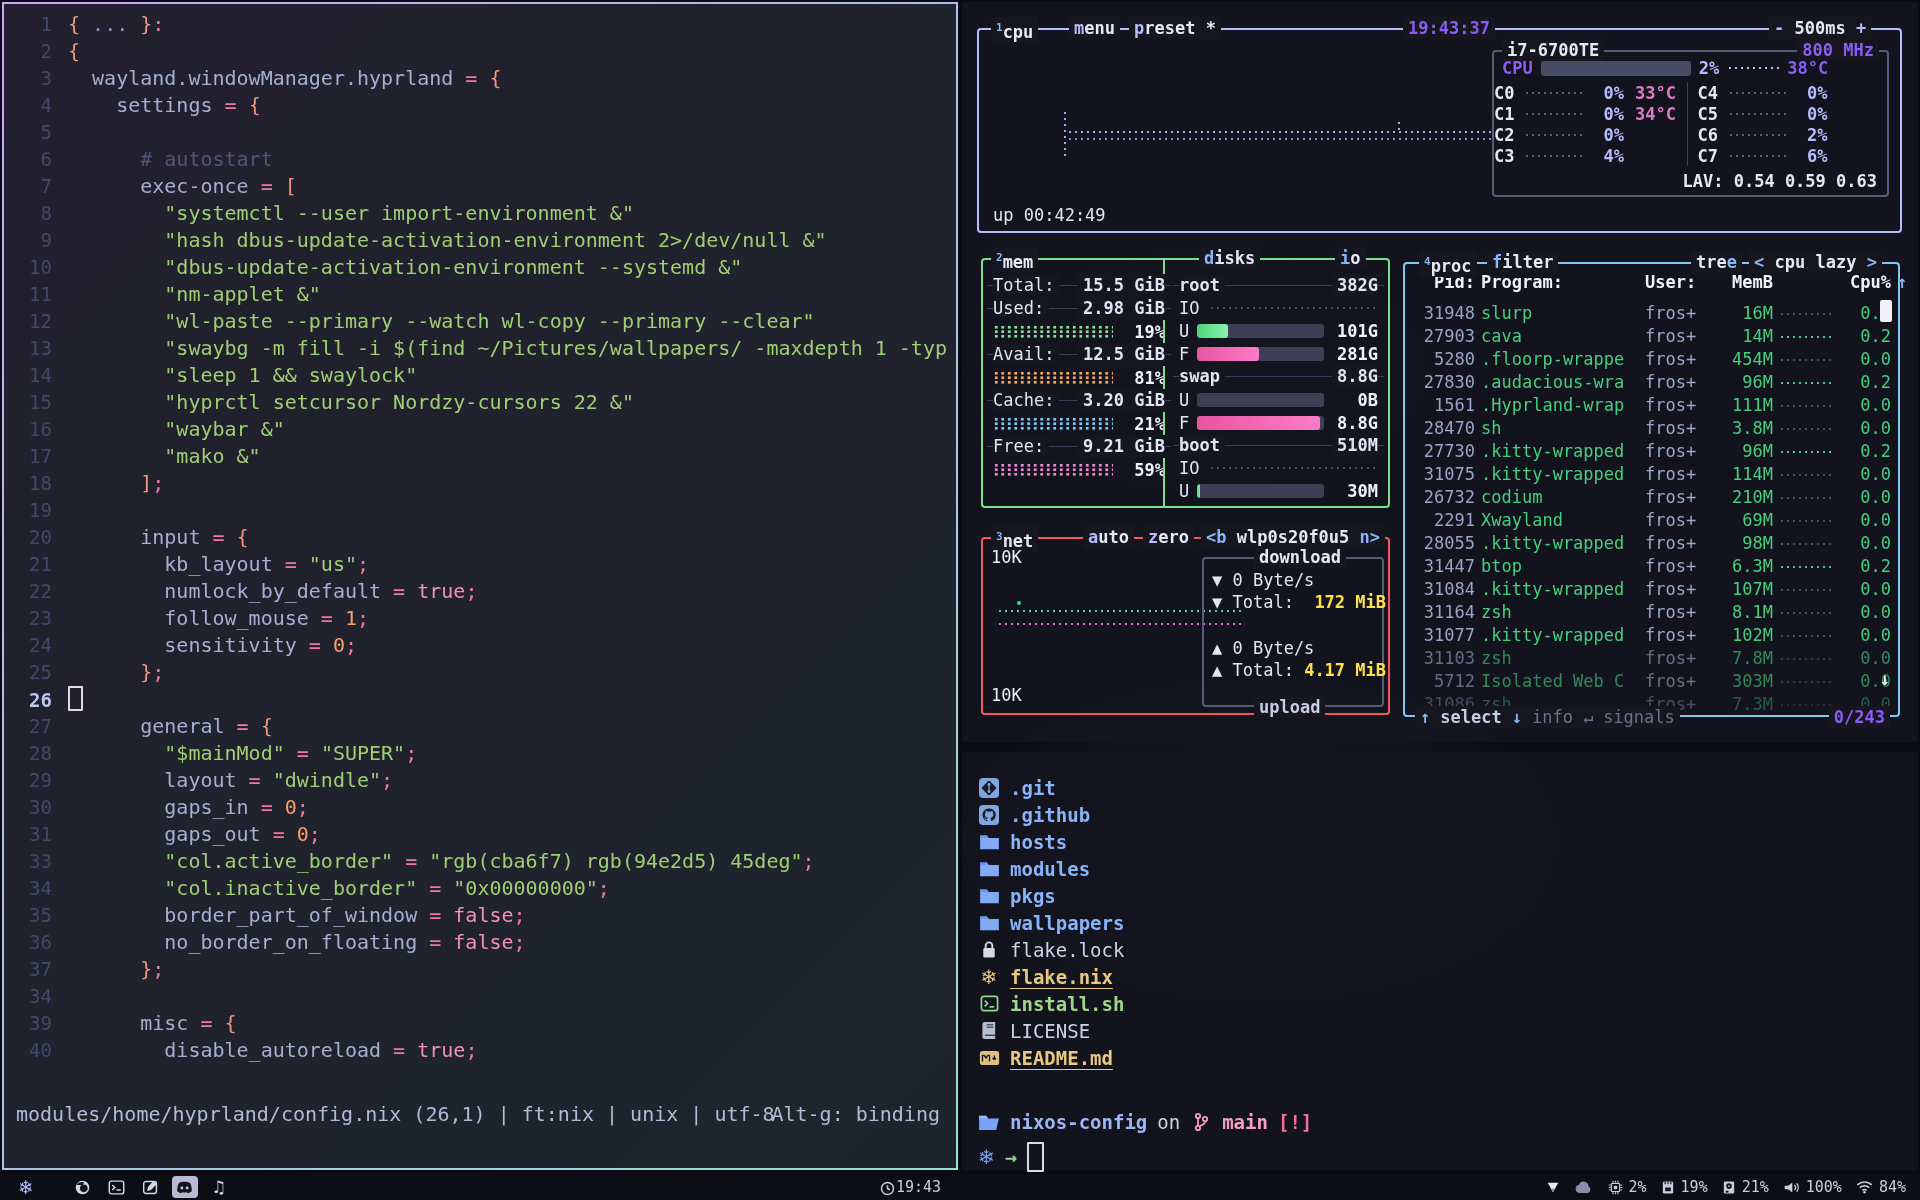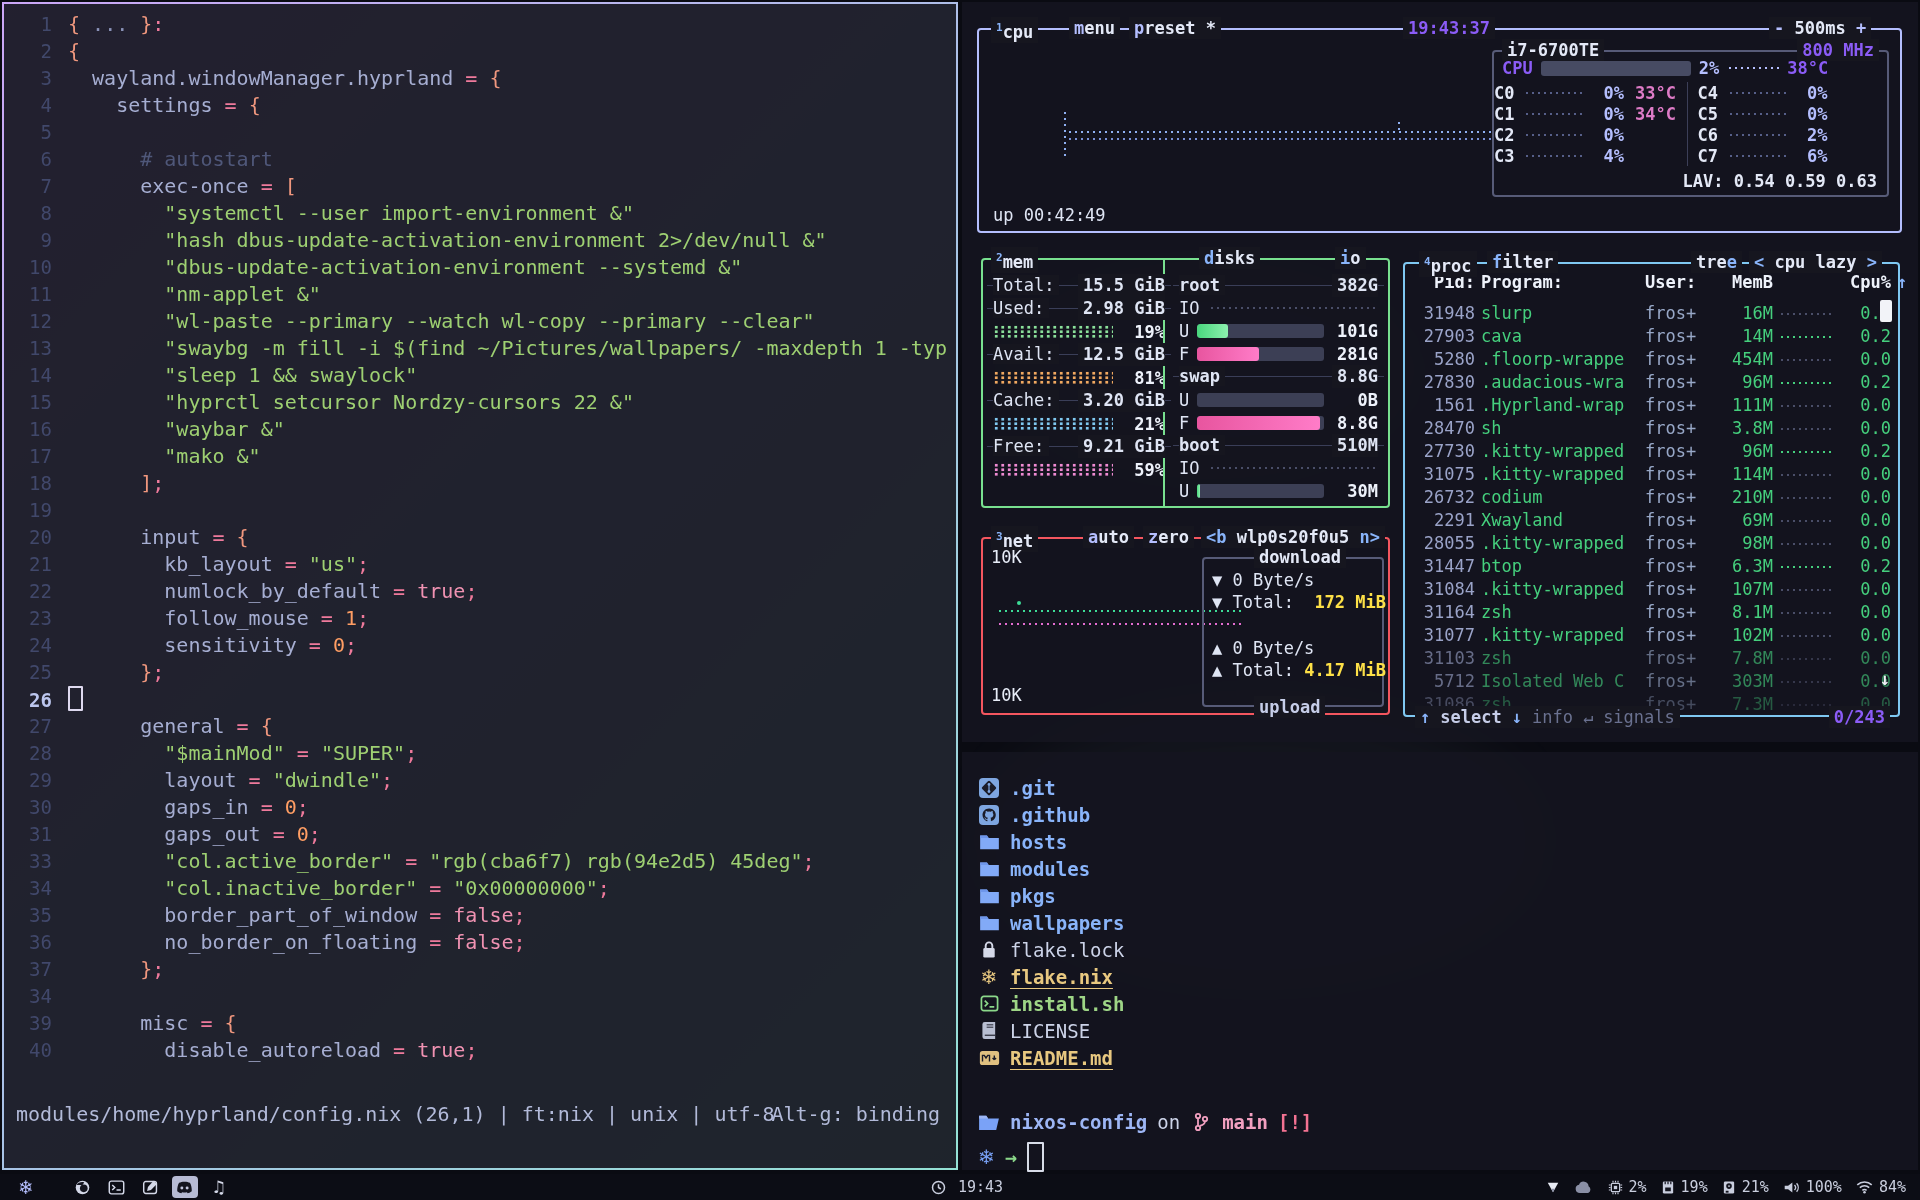--- a/index.html
+++ b/index.html
@@ -132,21 +132,21 @@
   .p-arrow{color:#8bd88a;font-weight:bold;font-size:20px;}
   .term-cursor{display:inline-block;width:13px;height:26px;border:2px solid #d8dce8;border-radius:1px;}
 
   
   .taskbar{position:absolute;left:0;top:1174px;width:1920px;height:26px;background:#0c0d15;
            display:flex;align-items:center;font-size:15px;color:#c9cede;}
   .tb-left{display:flex;align-items:center;gap:12px;margin-left:18px;}
   .tb-apps{display:flex;align-items:center;gap:8px;margin-left:36px;}
   .tb-app{width:26px;height:22px;display:flex;align-items:center;justify-content:center;border-radius:4px;}
   .tb-app.active{background:#b7bbd4;}
-  .tb-center{position:absolute;left:931px;display:flex;align-items:center;gap:12px;}
+  .tb-center{position:absolute;left:880px;display:flex;align-items:flex-end;gap:1px;}
   .tb-right{position:absolute;right:14px;display:flex;align-items:center;gap:14px;}
   .tb-stat{display:flex;align-items:center;gap:6px;}
   .tb-flake{font-size:19px;color:#b4befe;line-height:1;}
   svg.ic{display:block;}
 </style>
 </head>
 <body>
 
 <div class="screen">
   <span class="wp-flake glyph">❄</span>

